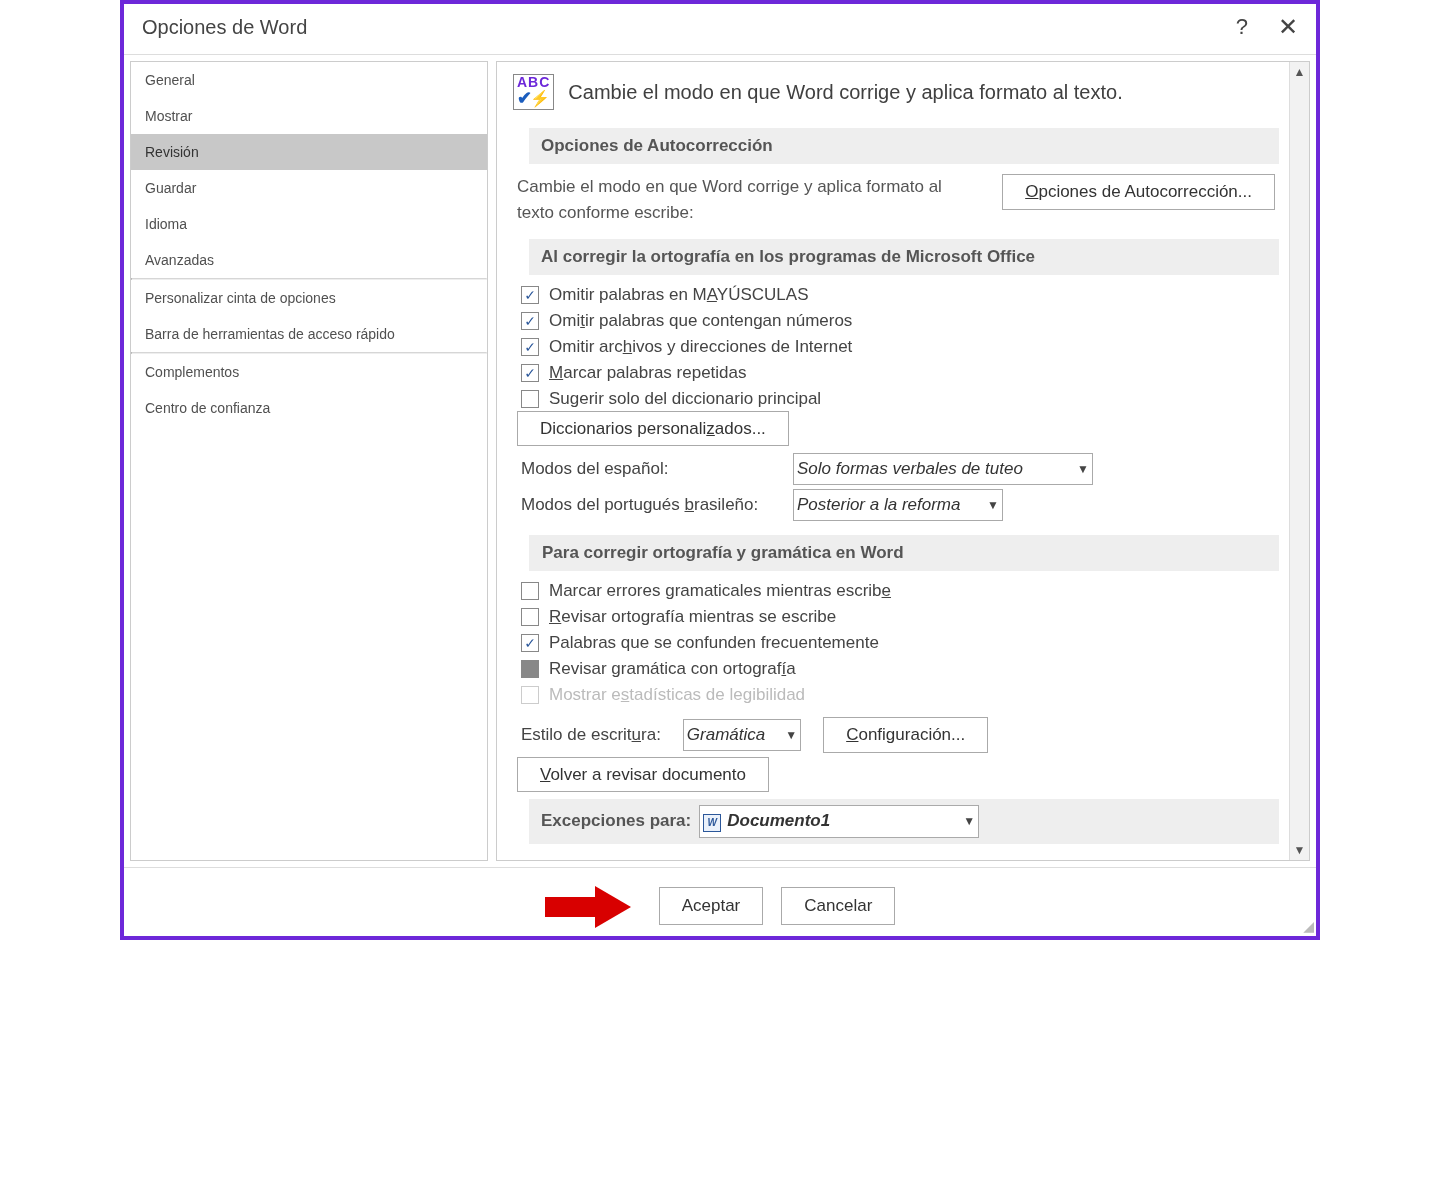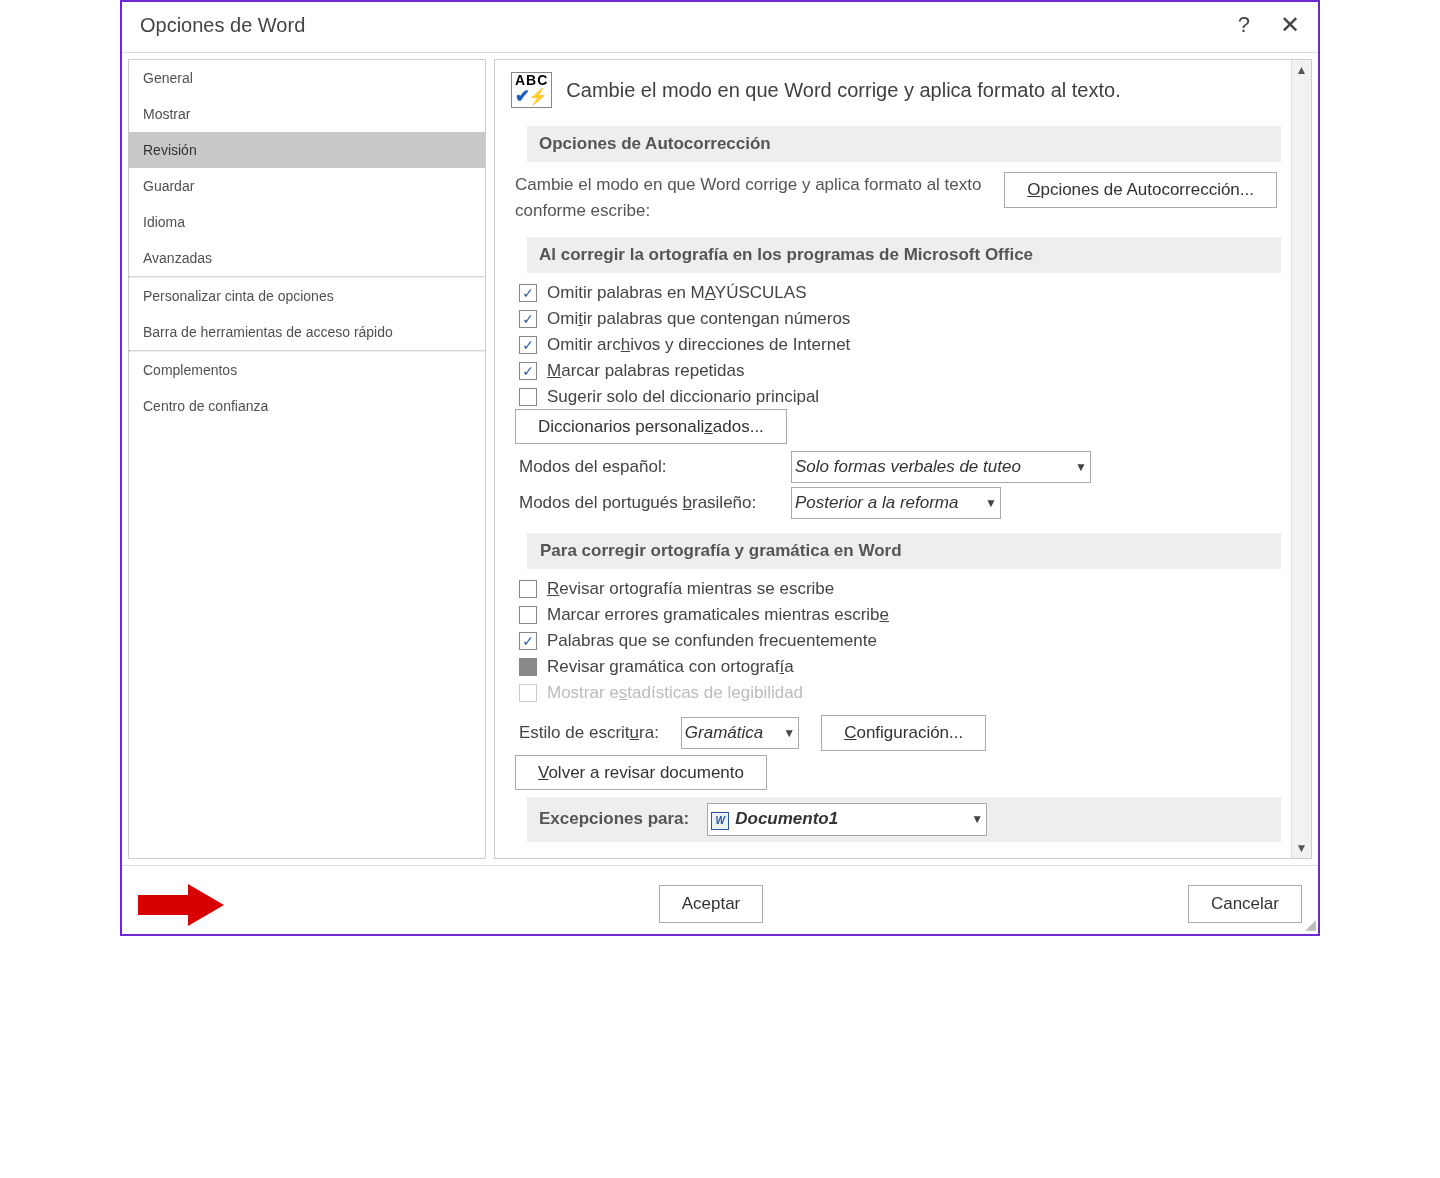--- a/index.html
+++ b/index.html
@@ -1,52 +1,52 @@
 <!DOCTYPE html>
 <html><head>
 <meta charset="utf-8">
 <style>
   * { box-sizing: border-box; font-family: "Segoe UI", Tahoma, sans-serif; }
   html,body { margin:0; padding:0; background:#fff; color:#333; font-size:17px; }
-  .window { width:1200px; margin:0 auto; border:2px solid #6d28d9; position:relative; }
+  .window { width:1200px; margin:0 auto; border:4px solid #6d28d9; position:relative; }
   .titlebar { display:flex; align-items:center; justify-content:space-between; padding:10px 18px 14px 18px; font-size:20px; color:#444; }
   .titlebar .right { display:flex; align-items:center; gap:30px; font-size:22px; }
   .close-x { font-size:24px; line-height:1; cursor:default; }
   .help-q { cursor:default; }
   .body { display:flex; border-top:1px solid #ddd; }
   .sidebar { width:358px; border:1px solid #ccc; padding:0; margin:6px 8px 6px 6px; }
   .sidebar .item { padding:10px 14px; font-size:14px; color:#505050; cursor:default; }
   .sidebar .item.selected { background:#c8c8c8; color:#333; }
   .sidebar .sep { border-top:1px solid #d6d6d6; margin:0; }
   .main-wrap { flex:1; display:flex; border:1px solid #ccc; margin:6px 6px 6px 0; position:relative; }
   .main { flex:1; padding:12px 10px 6px 16px; overflow:hidden; }
   .scrollbar { width:20px; background:#f2f2f2; border-left:1px solid #ddd; display:flex; flex-direction:column; justify-content:space-between; align-items:center; padding:2px 0; }
   .scrollbtn { width:16px; height:16px; font-size:12px; color:#555; display:flex; align-items:center; justify-content:center; }
   .intro { display:flex; align-items:center; gap:14px; margin-bottom:18px; }
   .intro .abcicon { border:1px solid #888; padding:0 3px 2px 3px; font-size:14px; font-weight:bold; display:inline-block; line-height:1; }
-  .intro .abcicon .abc { color:#000000; letter-spacing:1px; }
+  .intro .abcicon .abc { color:#6d28d9; letter-spacing:1px; }
   .intro .abcicon .check { color:#1b5dbe; font-size:18px; }
   .intro .abcicon .bolt { color:#f3a900; font-size:16px; margin-left:-2px; }
   .intro-text { font-size:20px; color:#404040; }
   .section-header { background:#eee; padding:8px 12px; font-weight:600; color:#555; font-size:17px; margin:0 0 10px 16px; }
   .desc-row { display:flex; align-items:flex-start; justify-content:space-between; gap:20px; margin:6px 4px 14px 4px; }
   .desc-text { color:#555; font-size:17px; line-height:1.5; }
   .btn { background:#fff; border:1px solid #aaa; padding:7px 22px; font-size:17px; color:#333; cursor:default; white-space:nowrap; }
   .under { text-decoration:underline; }
   .checkrow { display:flex; align-items:center; gap:10px; margin:6px 4px; font-size:17px; color:#444; }
   .cb { width:18px; height:18px; border:1px solid #888; display:inline-flex; align-items:center; justify-content:center; font-size:14px; color:#2b579a; }
   .cb.filled { background:#888; border-color:#888; }
   .cb.disabled { border-color:#ccc; }
   .checkrow.disabled { color:#bbb; }
   .indent { margin-left:4px; }
   .form-row { display:flex; align-items:center; gap:22px; margin:4px 4px; font-size:17px; color:#444; }
   .label-col { min-width:250px; }
   .select { border:1px solid #aaa; padding:5px 3px; display:inline-flex; align-items:center; justify-content:space-between; gap:20px; font-size:17px; background:#fff; color:#333;font-style:italic; }
   .select .caret { font-size:12px; color:#444; }
-  .footer { display:flex; justify-content:space-between; align-items:center; gap:18px; padding:18px 16px 10px 16px; border-top:1px solid #ddd; background:#fff; }
+  .footer { display:flex; justify-content:center; align-items:center; gap:18px; padding:18px 16px 10px 16px; border-top:1px solid #ddd; background:#fff; }
   .arrow { width:90px; height:40px; position:relative; margin-right:6px; }
   .arrow .shaft { position:absolute; left:0; top:11px; width:55px; height:20px; background:#d80000; }
   .arrow .head { position:absolute; left:50px; top:0; width:0; height:0; border-top:21px solid transparent; border-bottom:21px solid transparent; border-left:36px solid #d80000; }
   .footer .btn { padding:8px 22px; }
   .excerow .label-col { font-weight:600; min-width:140px; }
   .excerow .select { min-width:280px; }
   .docicon { width:18px; height:18px; border:1px solid #2b579a; display:inline-flex; align-items:center; justify-content:center; font-size:10px; color:#2b579a; font-weight:bold; background:#eaf1fb; margin-right:6px; }
   .grip { position:absolute; right:2px; bottom:2px; font-size:14px; color:#bbb; }
 </style>
 </head>
@@ -131,25 +131,25 @@
                 <span>Posterior a la reforma</span>
                 <span class="caret">▼</span>
               </span>
           </div>
         </div>
 
         <div class="section-header" style="margin-top:14px;padding-left:13px;">Para corregir ortografía y gramática en Word</div>
         <div class="indent">
           <div class="checkrow">
               <span class="cb"></span>
-              <span><span class="under">R</span><span>evisar ortografía mientras se escribe</span></span>
+              <span><span>Marcar errores gramaticales mientras escrib</span><span class="under">e</span></span>
             </div>
           <div class="checkrow">
               <span class="cb"></span>
-              <span><span>Marcar errores gramaticales mientras escrib</span><span class="under">e</span></span>
+              <span><span class="under">R</span><span>evisar ortografía mientras se escribe</span></span>
             </div>
           <div class="checkrow">
               <span class="cb">✓</span>
               <span>Palabras que se confunden frecuentemente</span>
             </div>
           <div class="checkrow">
               <span class="cb filled"></span>
               <span><span>Revisar gramática con ortograf</span><span class="under">í</span><span>a</span></span>
             </div>
           <div class="checkrow disabled">
@@ -161,21 +161,21 @@
             <span><span>Estilo de escrit</span><span class="under">u</span><span>ra:</span></span>
             <span class="select">
                 <span>Gramática</span>
                 <span class="caret">▼</span>
               </span>
             <span class="btn"><span class="under">C</span><span>onfiguración...</span></span>
           </div>
           <div style="margin:12px 0 14px 0;"><span class="btn"><span class="under">V</span><span>olver a revisar documento</span></span></div>
         </div>
 
-        <div class="section-header excerow" style="display:flex;align-items:center;gap:18px;padding:6px 12px;">
+        <div class="section-header excerow" style="display:flex;align-items:center;gap:8px;padding:6px 12px;">
           <span class="label-col">Excepciones para:</span>
           <span class="select">
             <span><span class="docicon">W</span><span>Documento1</span></span>
             <span class="caret">▼</span>
           </span>
         </div>
 
       </div>
       <div class="scrollbar">
         <div class="scrollbtn">▲</div>

